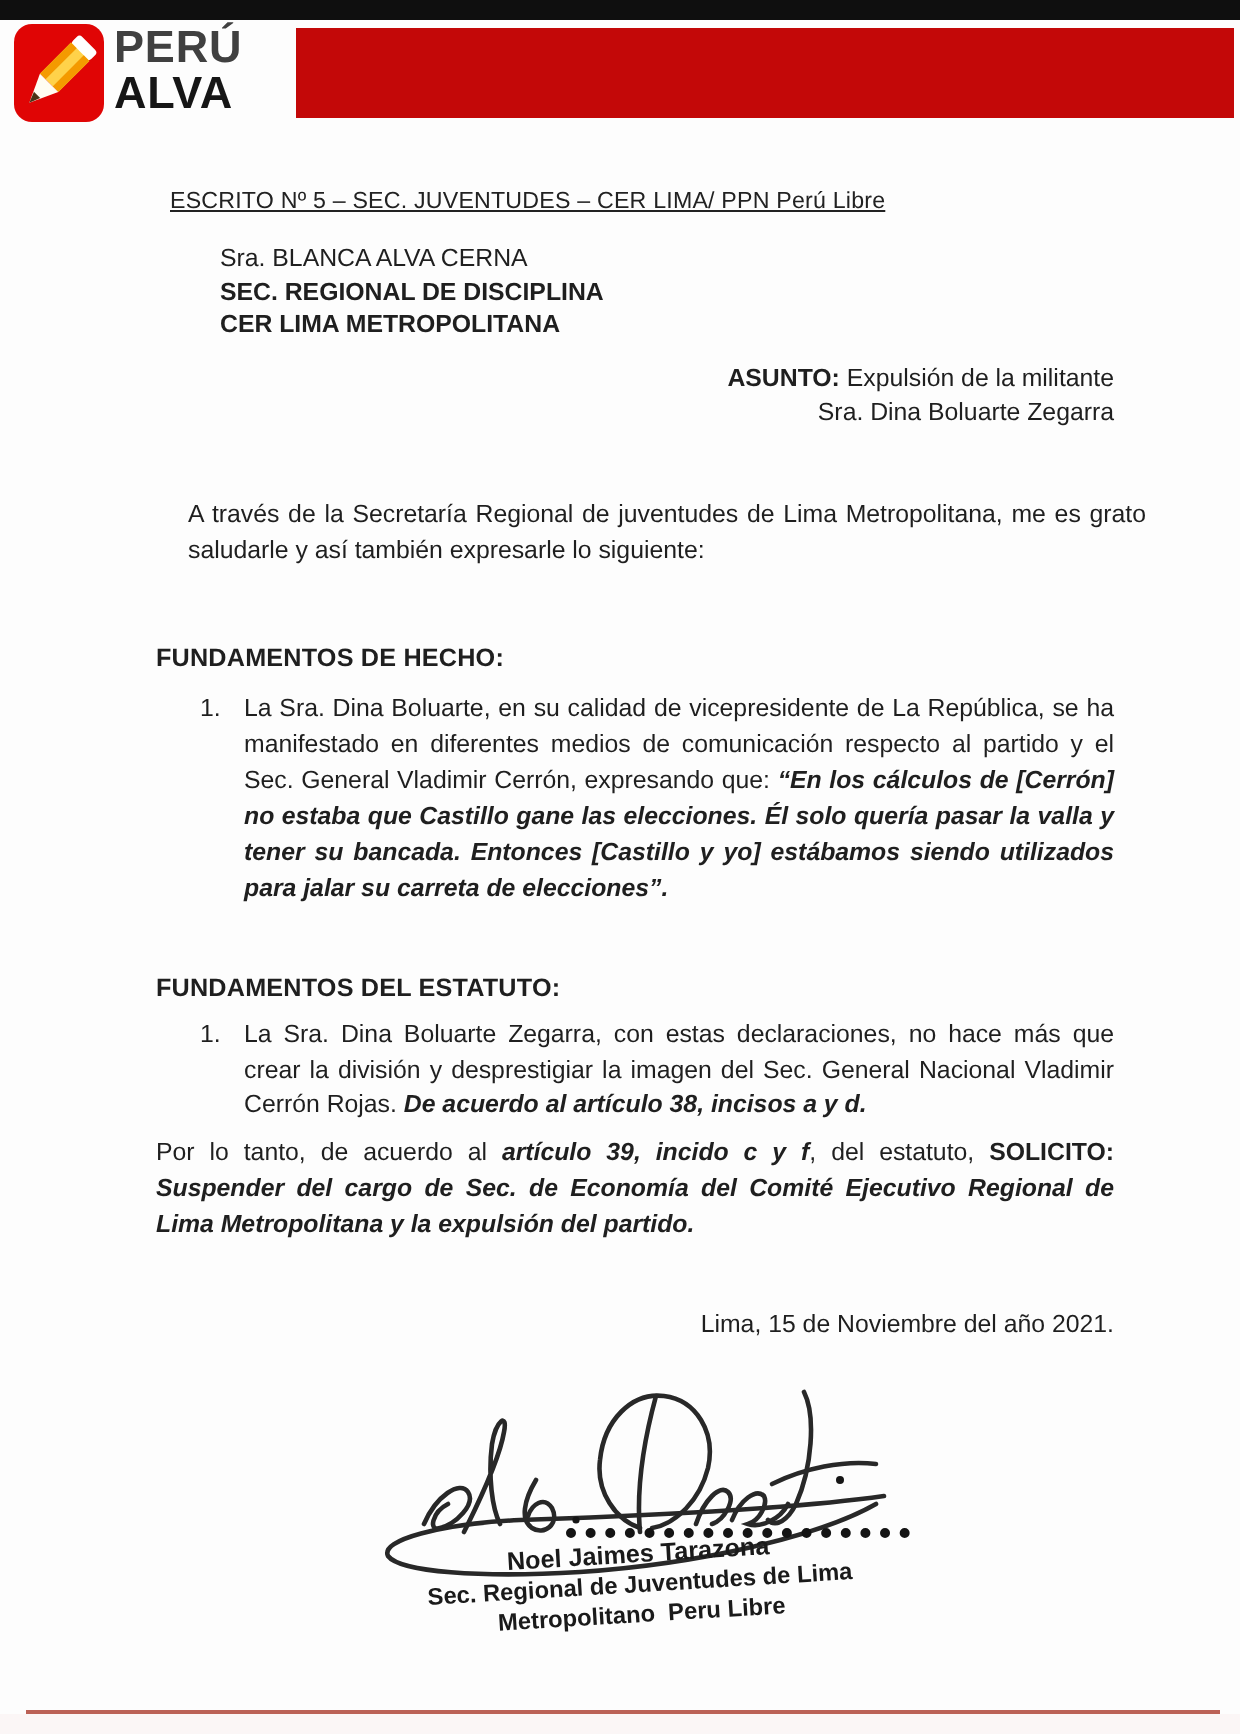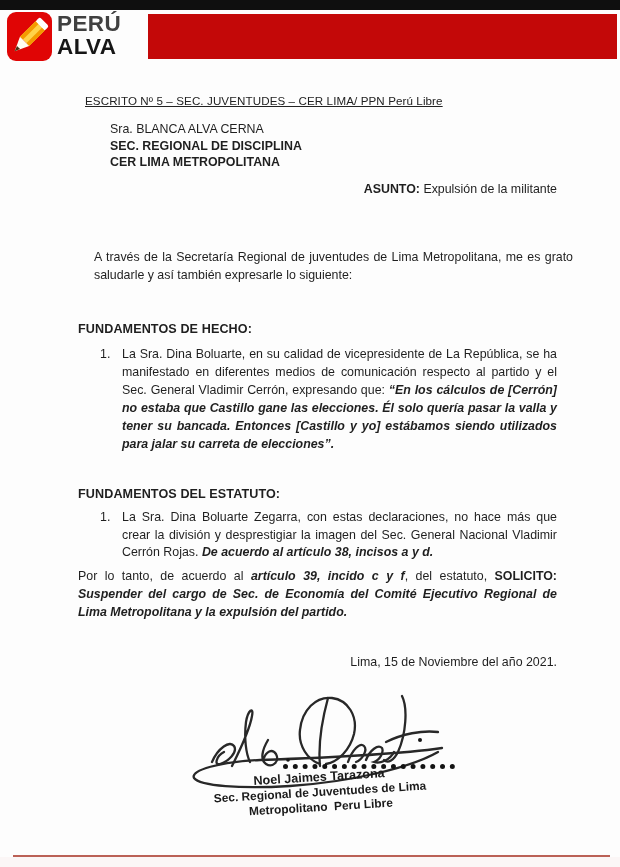--- a/index.html
+++ b/index.html
@@ -84,20 +84,21 @@
 <div class="abs doc-title">ESCRITO Nº 5 – SEC. JUVENTUDES – CER LIMA/ PPN Perú Libre</div>
 
 <div class="abs recipient">
   <div>Sra. BLANCA ALVA CERNA</div>
   <div class="bold">SEC. REGIONAL DE DISCIPLINA</div>
   <div class="bold">CER LIMA METROPOLITANA</div>
 </div>
 
 <div class="abs subject">
   <div><b>ASUNTO:</b><span> Expulsión de la militante</span></div>
+  <div>Sra. Dina Boluarte Zegarra</div>
 </div>
 
 <div class="abs intro">A través de la Secretaría Regional de juventudes de Lima Metropolitana, me es grato saludarle y así también expresarle lo siguiente:</div>
 
 <div class="abs sec-heading h-facts">FUNDAMENTOS DE HECHO:</div>
 <div class="abs li li-facts">
   <span class="num">1.</span>
   <div class="li-text"><span>La Sra. Dina Boluarte, en su calidad de vicepresidente de La República, se ha manifestado en diferentes medios de comunicación respecto al partido y el Sec. General Vladimir Cerrón, expresando que: </span><span class="bi">“En los cálculos de [Cerrón] no estaba que Castillo gane las elecciones. Él solo quería pasar la valla y tener su bancada. Entonces [Castillo y yo] estábamos siendo utilizados para jalar su carreta de elecciones”.</span></div>
 </div>
 

